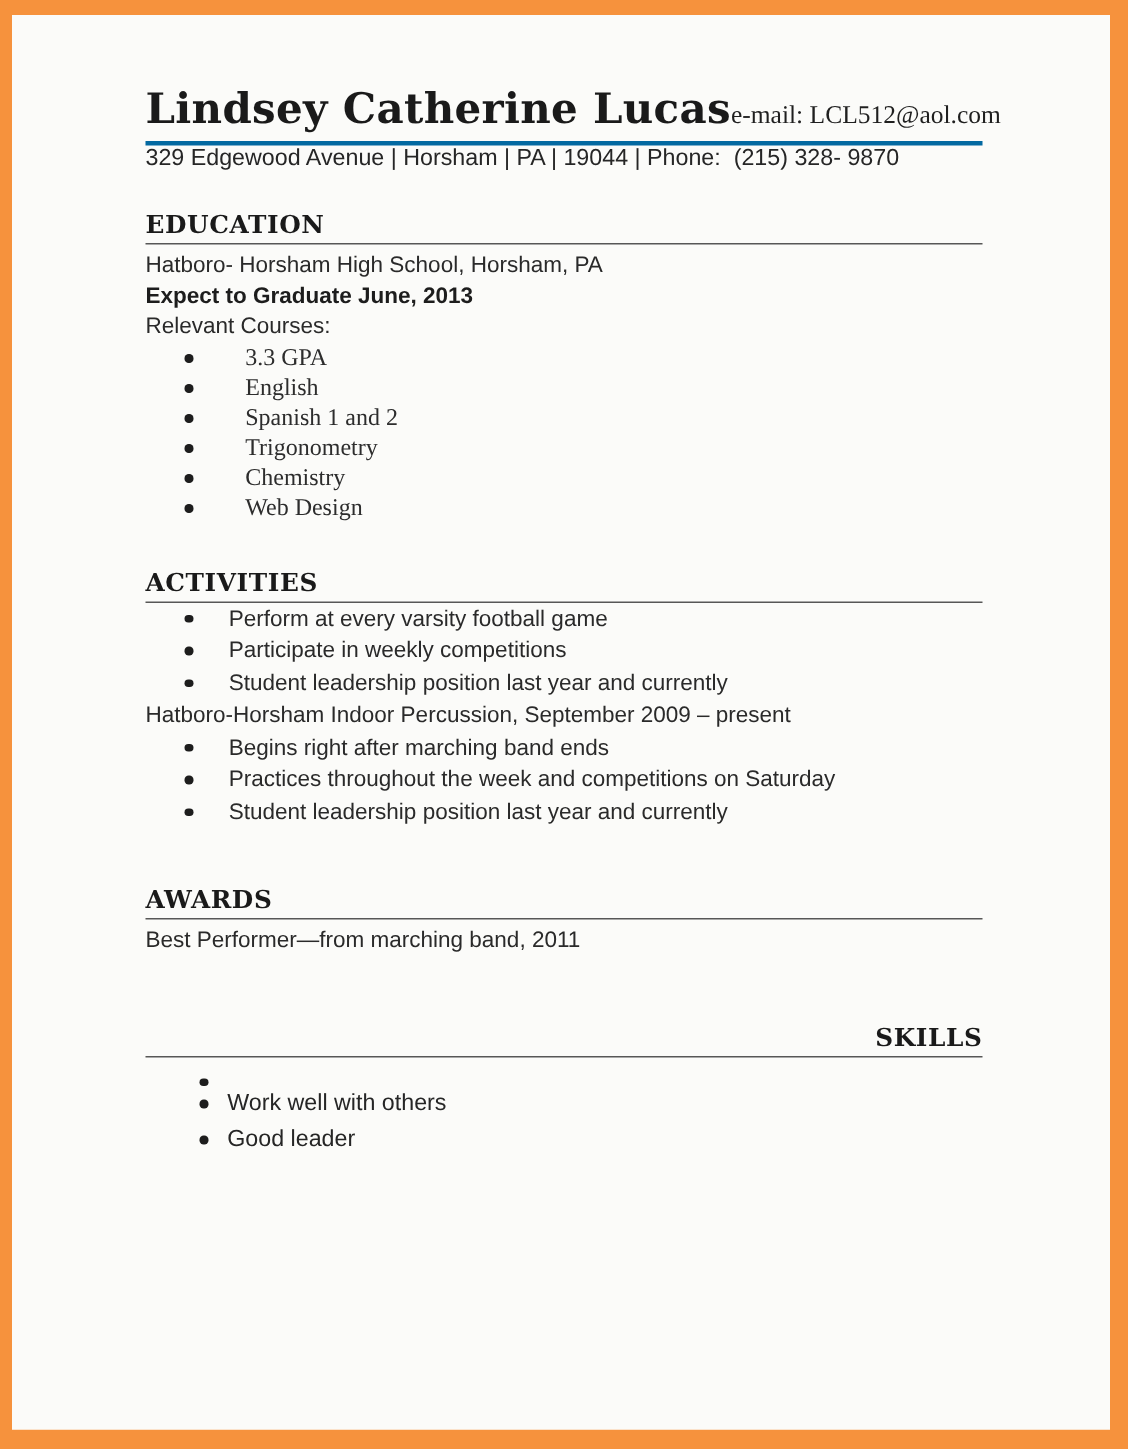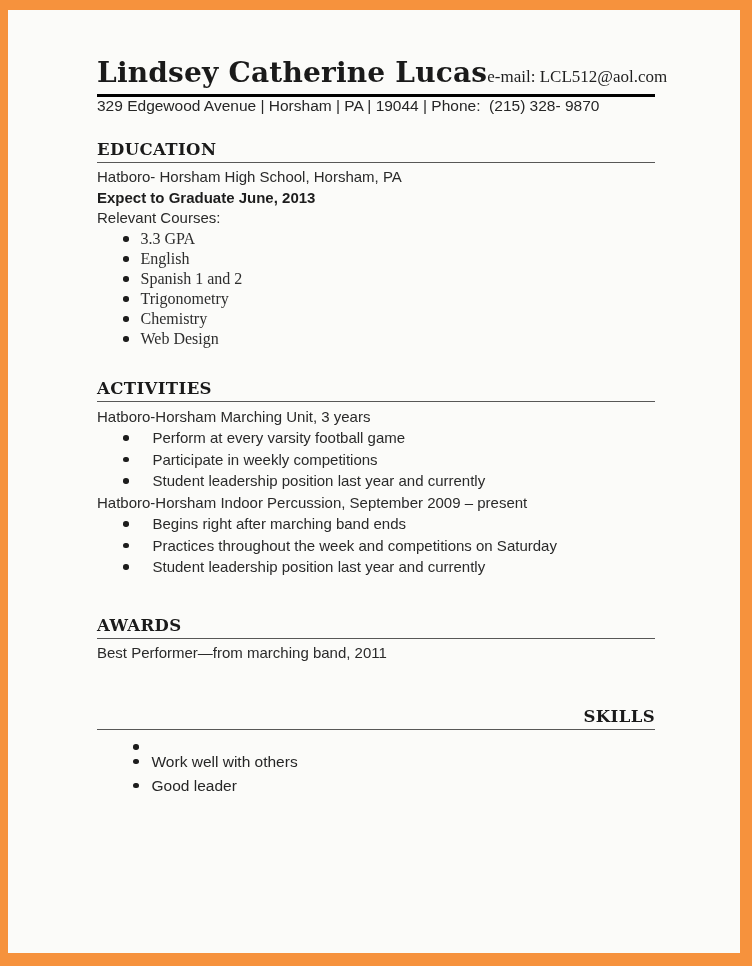--- a/index.html
+++ b/index.html
@@ -25,21 +25,21 @@
     height: 100%;
     background: #FBFBF9;
     padding: 46px 85px 0 89px;
   }
 
   
   .header-row {
     display: flex;
     justify-content: space-between;
     align-items: baseline;
-    border-bottom: 3px solid #000000;
+    border-bottom: 3px solid #0369a1;
     padding-bottom: 4px;
   }
   .name {
     font-family: "DejaVu Serif", serif;
     font-weight: 700;
     font-size: 28px;
     line-height: 34px;
     color: #1a1a1a;
     letter-spacing: 0.2px;
     white-space: nowrap;
@@ -88,21 +88,21 @@
   }
   .dot {
     flex: 0 0 auto;
     width: 5.5px;
     height: 5.5px;
     border-radius: 50%;
     background: #1d1d1d;
     margin-top: 7.5px;
   }
   
-  .edu-bullets .bullet-row { margin-left: 26px; line-height: 20px; }
+  .edu-bullets .bullet-row { margin-left: 26px; line-height: 20px; gap: 23px; }
   .edu-bullets .dot { margin-right: 12px; }
   .edu-bullets .bullet-text {
     font-family: "Liberation Serif", serif;
     font-size: 16px;
     color: #2d2d2d;
   }
   
   .act-bullets .bullet-row { margin-left: 26px; line-height: 21.5px; gap: 12px; }
   .act-bullets .dot { margin-right: 12px; margin-top: 8px; }
   .act-bullets .bullet-text { font-size: 15px; color: #2a2a2a; }
@@ -153,21 +153,20 @@
           </li>
         <li class="bullet-row">
             <span class="dot"></span>
             <span class="bullet-text">Web Design</span>
           </li>
       </ul>
     </div>
 
     <div class="sec-activities">
       <div class="section-heading">ACTIVITIES</div>
-      <div class="body-line group-title">Hatboro-Horsham Marching Unit, 3 years</div>
       <ul class="bullet-list act-bullets">
         <li class="bullet-row">
             <span class="dot"></span>
             <span class="bullet-text">Perform at every varsity football game</span>
           </li>
         <li class="bullet-row">
             <span class="dot"></span>
             <span class="bullet-text">Participate in weekly competitions</span>
           </li>
         <li class="bullet-row">

